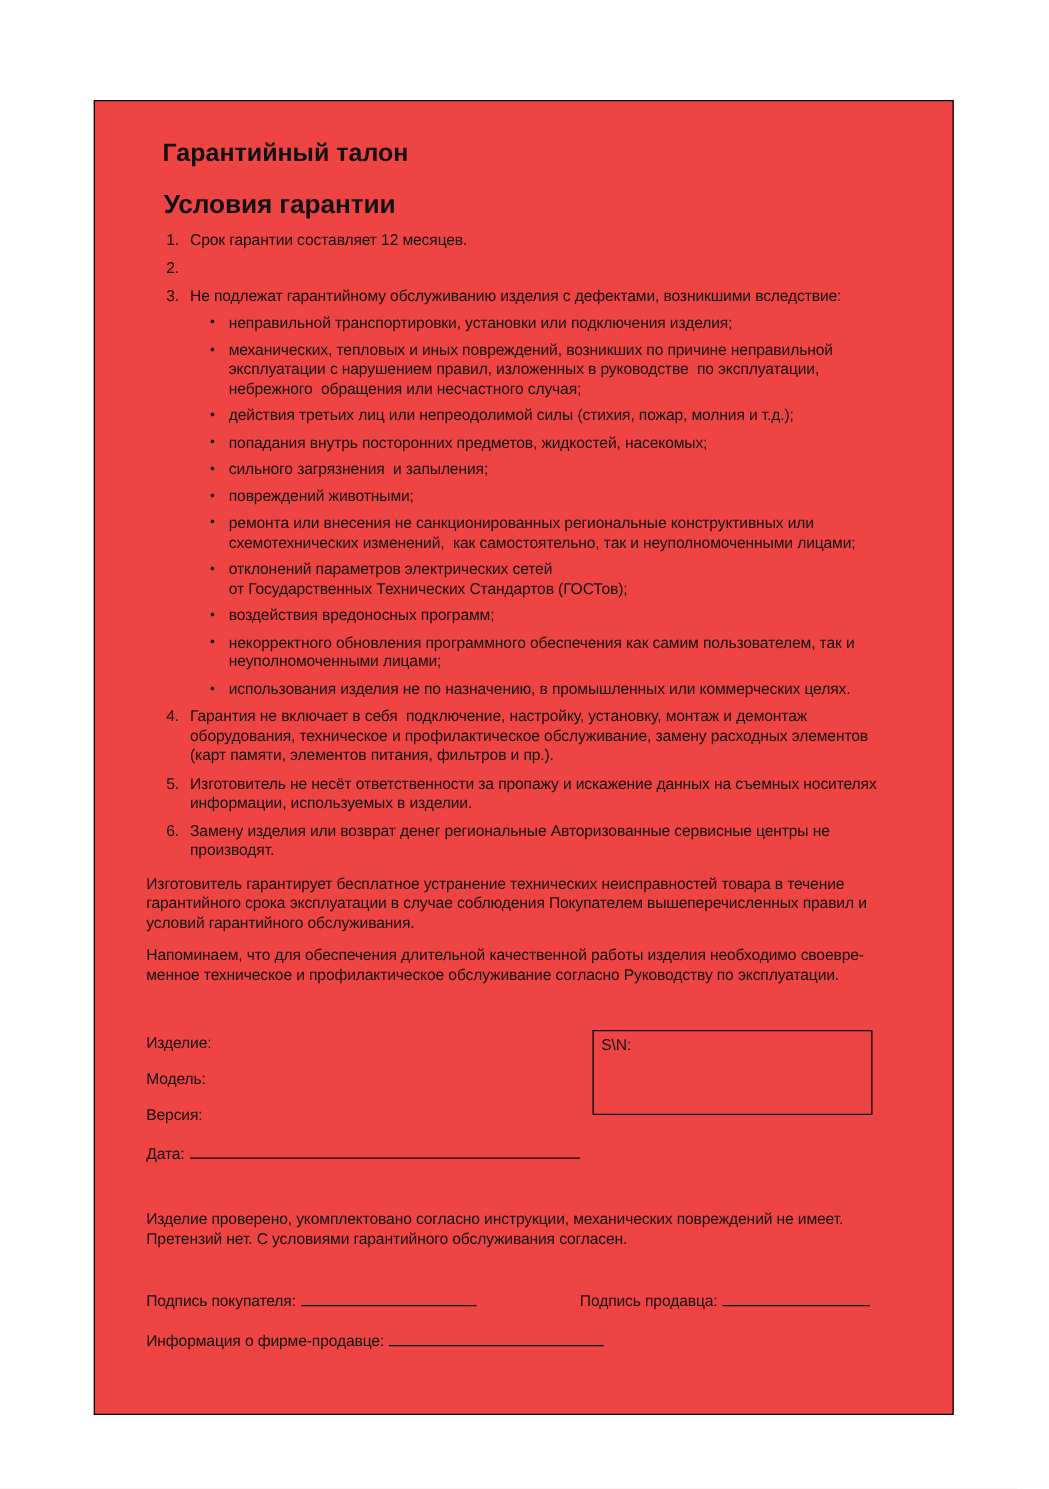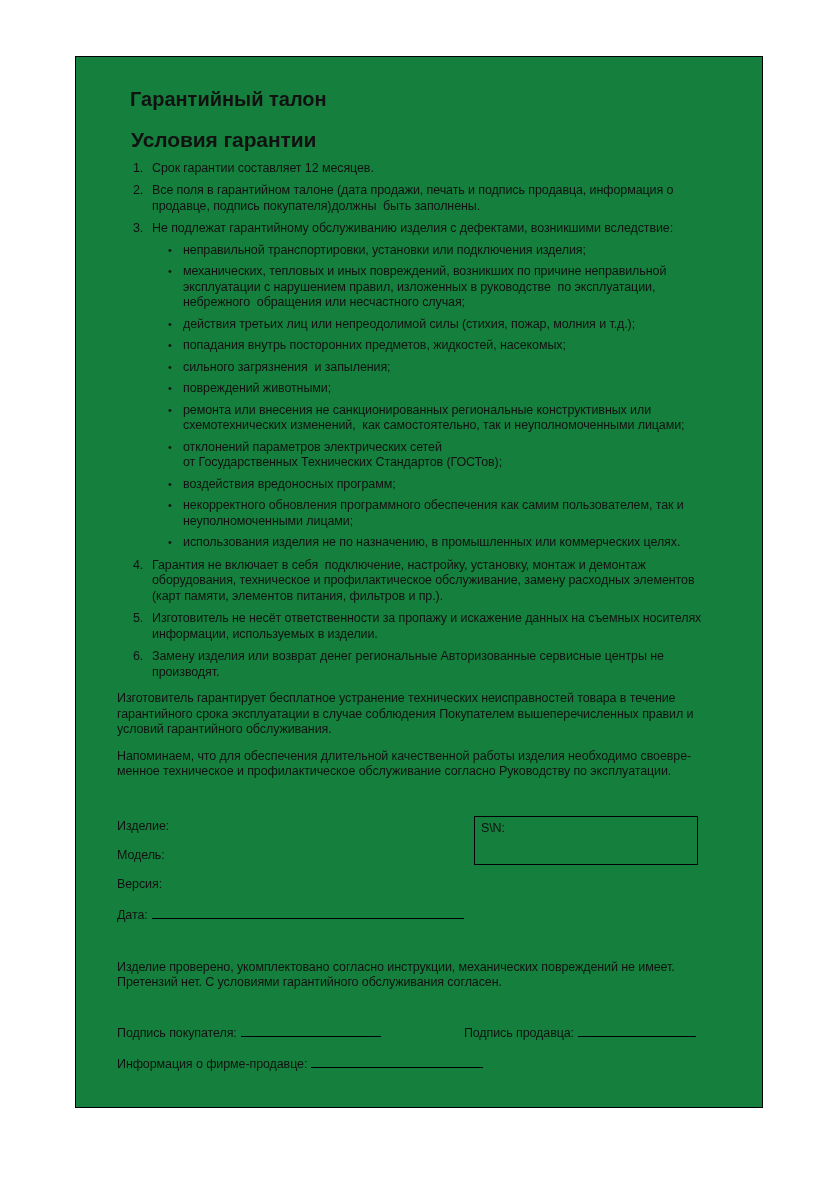--- a/index.html
+++ b/index.html
@@ -11,26 +11,26 @@
     width: 839px;
     height: 1191px;
     position: relative;
     font-family: "Liberation Sans", sans-serif;
     color: #111111;
     -webkit-font-smoothing: antialiased;
   }
   .page-frame {
     position: absolute;
     left: 75px;
-    top: 56px;
+    top: 80px;
     width: 688px;
     height: 1052px;
     border: 1.5px solid #000000;
     box-sizing: border-box;
-    background: #15803d;
+    background: #ef4444;
   }
   .content {
     box-sizing: border-box;
     width: 100%;
     height: 100%;
     padding: 30px 44px 20px 41px;
     font-size: 12.5px;
     line-height: 1.24;
     letter-spacing: -0.1px;
   }
@@ -104,21 +104,21 @@
   }
   .fill-line.date-line { width: 312px; }
   .fill-line.buyer-line { width: 140px; }
   .fill-line.seller-line { width: 118px; }
   .fill-line.firm-line { width: 172px; }
   .sn-box {
     position: absolute;
     top: -4px;
     right: 20px;
     width: 224px;
-    height: 49px;
+    height: 68px;
     border: 1px solid #000;
     box-sizing: border-box;
     padding: 4px 6px;
   }
   .inspection-note {
     margin: 40px 0 0 0;
     white-space: pre-wrap;
   }
   .signatures {
     display: flex;
@@ -145,21 +145,20 @@
     <div class="conditions">
         <div class="cond-item">
           <div class="cond-num">1.</div>
           <div class="cond-body">
             <p class="cond-text">Срок гарантии составляет 12 месяцев.</p>
           </div>
         </div>
         <div class="cond-item">
           <div class="cond-num">2.</div>
           <div class="cond-body">
-            <p class="cond-text">Все поля в гарантийном талоне (дата продажи, печать и подпись продавца, информация о продавце, подпись покупателя)должны  быть заполнены.</p>
           </div>
         </div>
         <div class="cond-item">
           <div class="cond-num">3.</div>
           <div class="cond-body">
             <p class="cond-text">Не подлежат гарантийному обслуживанию изделия с дефектами, возникшими вследствие:</p>
             <div class="bullet">
               <span class="bullet-marker">•</span>
               <div class="bullet-text">неправильной транспортировки, установки или подключения изделия;</div>
             </div>

